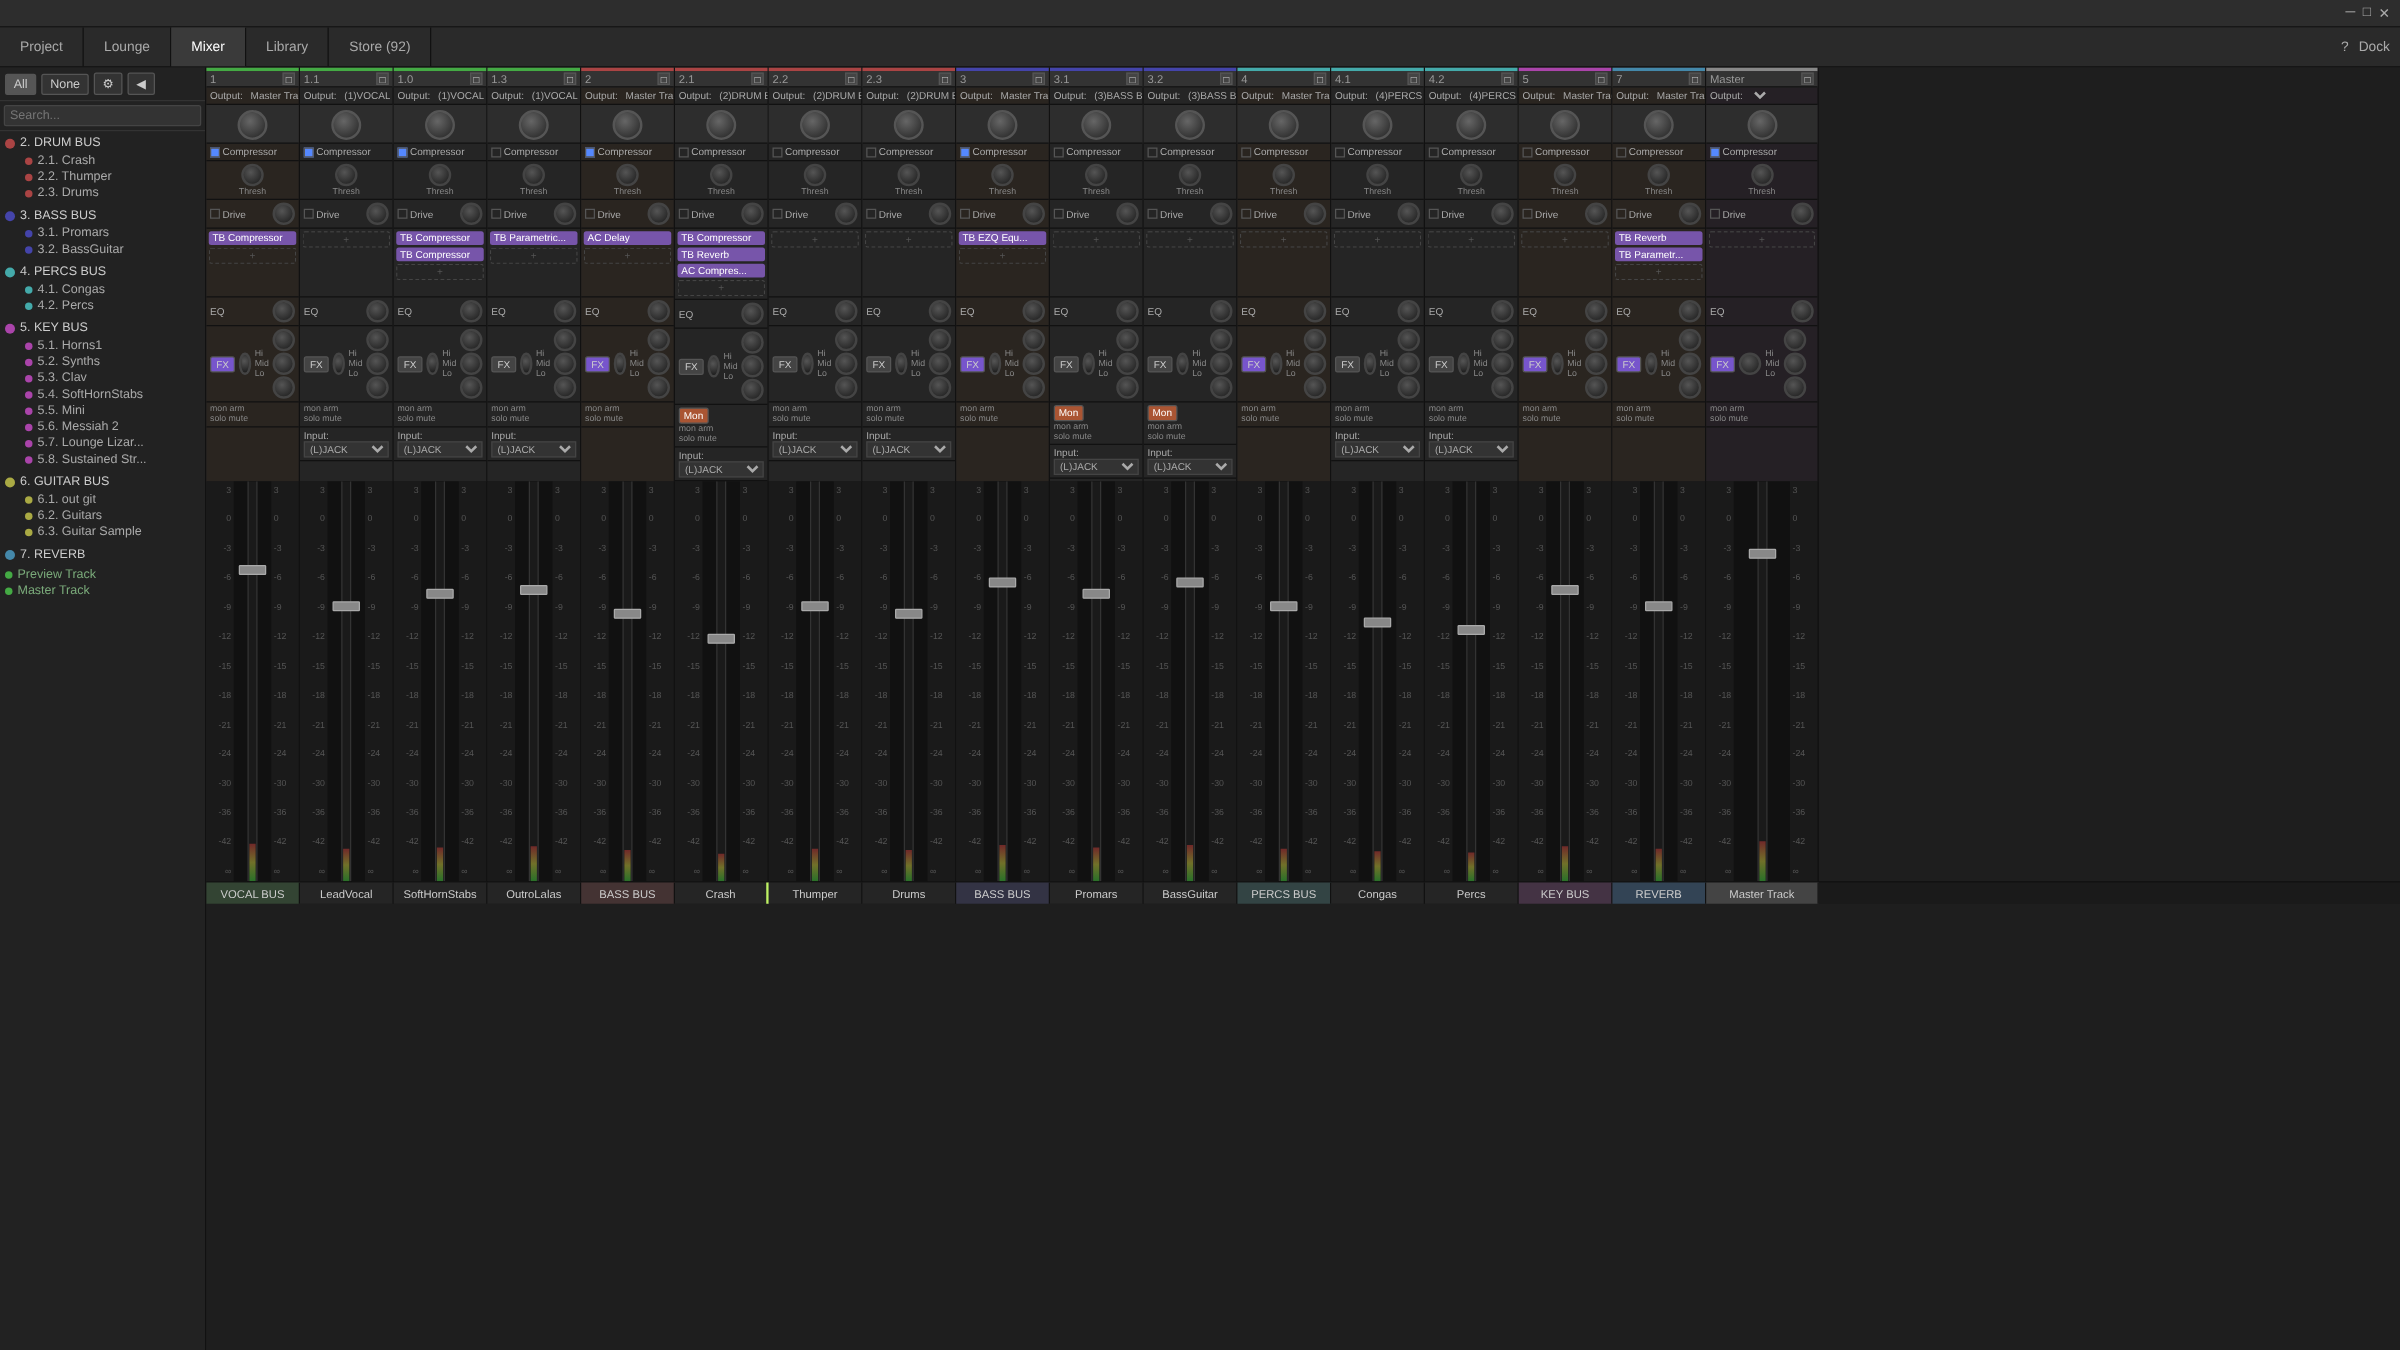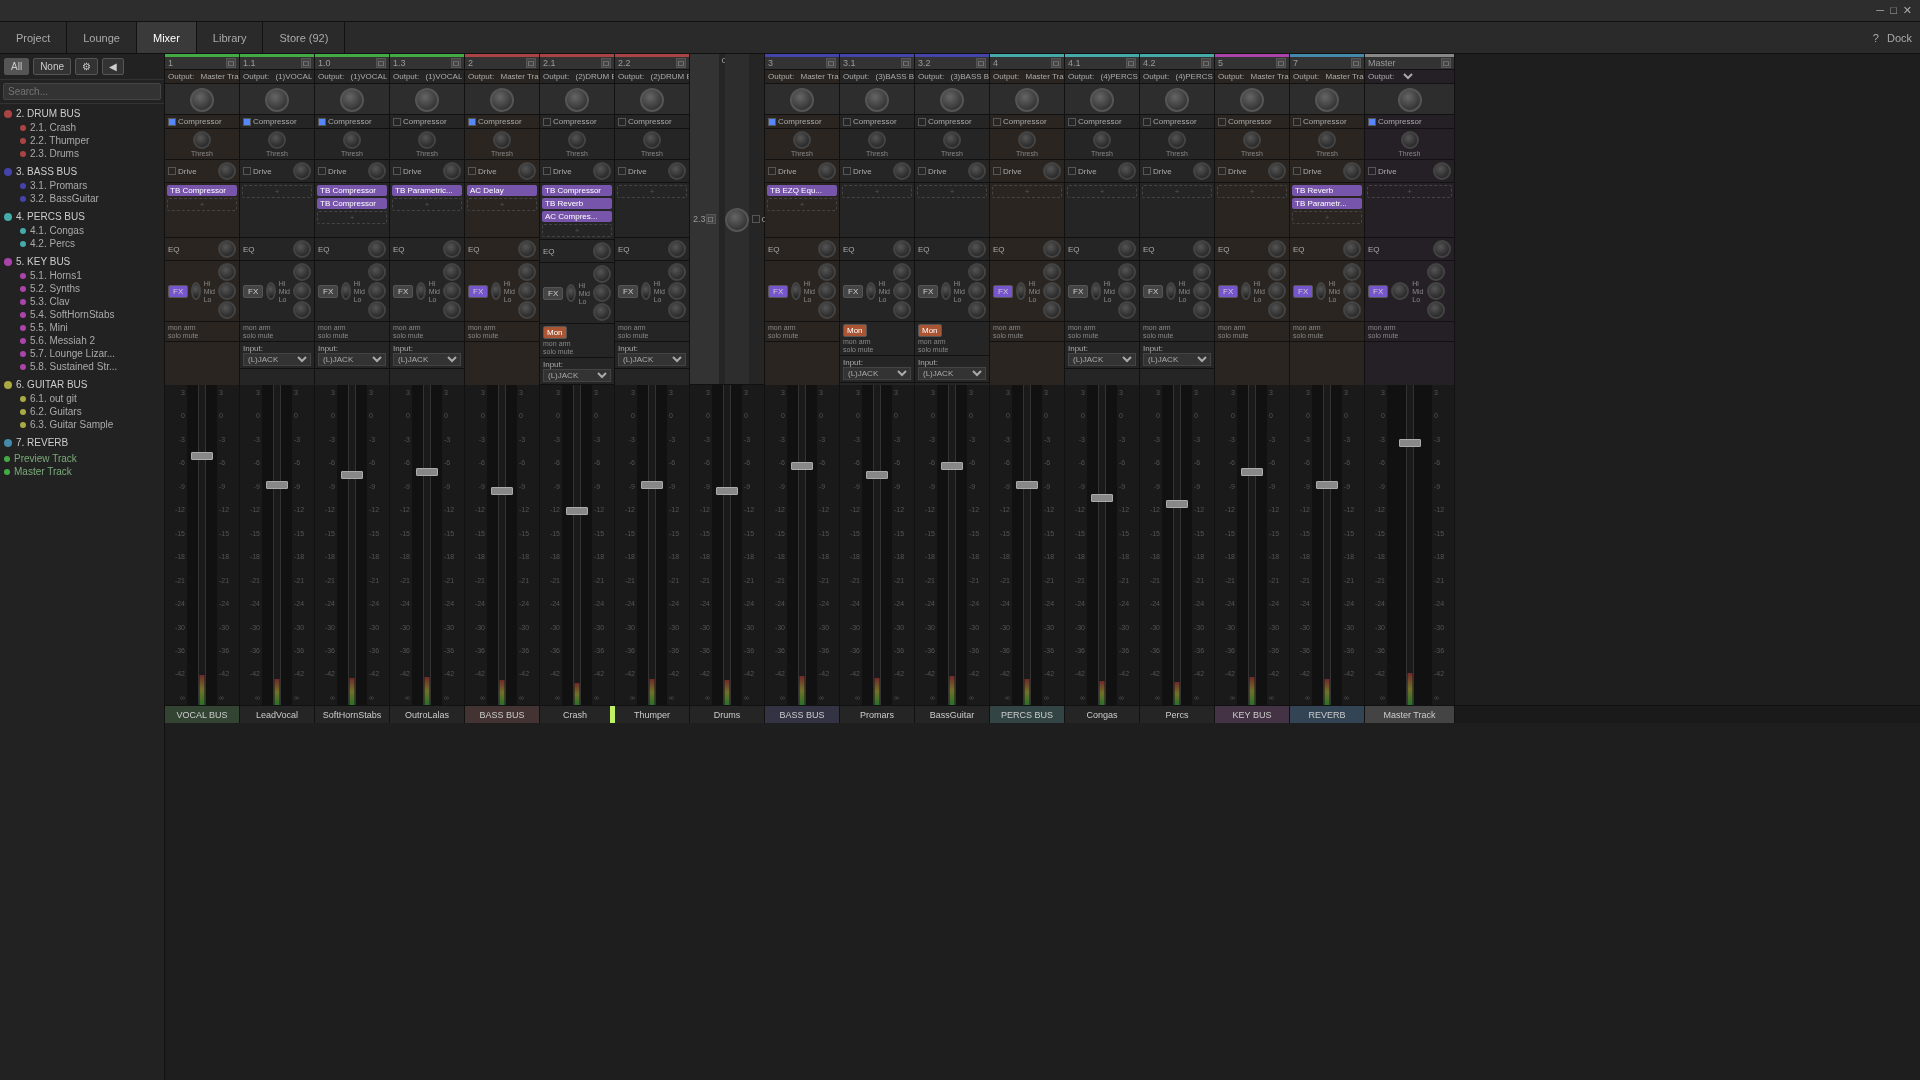--- a/index.html
+++ b/index.html
@@ -794,21 +794,21 @@
 
     <div style="padding:2px 3px;border-bottom:1px solid #111;font-size:8px;color:#aaa;">
       <div>Input:</div>
       <select style="background:#333;border:1px solid #444;color:#aaa;font-size:8px;width:100%;">
         <option>(L)JACK</option>
       </select>
     </div>
 
     </div>
 
-    <div style="min-width:75px;max-width:75px;background:#252525;border-right:1px solid #111;display:flex;flex-direction:row;">
+    <div style="min-width:75px;max-width:75px;background:#252525;border-right:1px solid #111;display:flex;flex-direction:column;">
       <div class="channel-color-bar" style="background:#aa4444;"></div>
       <div style="background:#333;display:flex;align-items:center;justify-content:space-between;padding:1px 3px;font-size:9px;color:#999;border-bottom:1px solid #111;">
         <span>2.3</span>
         <div style="width:10px;height:10px;background:#444;border:1px solid #555;display:flex;align-items:center;justify-content:center;cursor:pointer;font-size:8px;color:#ccc;">□</div>
       </div>
       <div style="font-size:8px;color:#aaa;padding:1px 3px;border-bottom:1px solid #111;white-space:nowrap;overflow:hidden;">
         <span>Output:</span>
         <select style="background:transparent;border:none;color:#aaa;font-size:8px;max-width:100%;">
           <option>(2)DRUM BUS</option>
         </select>
@@ -2173,21 +2173,21 @@
   </div>
         </div>
 
         <div style="display:flex;flex-direction:row;min-width:max-content;height:18px;background:#1a1a1a;border-top:1px solid #111;">
           <div id="ch-labels" style="display:flex;">
               <div style="min-width:75px;max-width:75px;border-right:1px solid #111;display:flex;align-items:center;justify-content:center;font-size:9px;color:#ccc;cursor:pointer;overflow:hidden;text-overflow:ellipsis;white-space:nowrap;padding:0 2px;background:#334433;">VOCAL BUS</div>
               <div style="min-width:75px;max-width:75px;border-right:1px solid #111;display:flex;align-items:center;justify-content:center;font-size:9px;color:#ccc;cursor:pointer;overflow:hidden;text-overflow:ellipsis;white-space:nowrap;padding:0 2px;background:#252525;">LeadVocal</div>
               <div style="min-width:75px;max-width:75px;border-right:1px solid #111;display:flex;align-items:center;justify-content:center;font-size:9px;color:#ccc;cursor:pointer;overflow:hidden;text-overflow:ellipsis;white-space:nowrap;padding:0 2px;background:#252525;">SoftHornStabs</div>
               <div style="min-width:75px;max-width:75px;border-right:1px solid #111;display:flex;align-items:center;justify-content:center;font-size:9px;color:#ccc;cursor:pointer;overflow:hidden;text-overflow:ellipsis;white-space:nowrap;padding:0 2px;background:#252525;">OutroLalas</div>
               <div style="min-width:75px;max-width:75px;border-right:1px solid #111;display:flex;align-items:center;justify-content:center;font-size:9px;color:#ccc;cursor:pointer;overflow:hidden;text-overflow:ellipsis;white-space:nowrap;padding:0 2px;background:#443333;">BASS BUS</div>
-              <div style="min-width:75px;max-width:75px;border-right:5px solid #bef264;display:flex;align-items:center;justify-content:center;font-size:9px;color:#ccc;cursor:pointer;overflow:hidden;text-overflow:ellipsis;white-space:nowrap;padding:0 20px;background:#252525;">Crash</div>
+              <div style="min-width:75px;max-width:75px;border-right:2px solid #bef264;display:flex;align-items:center;justify-content:center;font-size:9px;color:#ccc;cursor:pointer;overflow:hidden;text-overflow:ellipsis;white-space:nowrap;padding:0 20px;background:#252525;">Crash</div>
               <div style="min-width:75px;max-width:75px;border-right:1px solid #111;display:flex;align-items:center;justify-content:center;font-size:9px;color:#ccc;cursor:pointer;overflow:hidden;text-overflow:ellipsis;white-space:nowrap;padding:0 2px;background:#252525;">Thumper</div>
               <div style="min-width:75px;max-width:75px;border-right:1px solid #111;display:flex;align-items:center;justify-content:center;font-size:9px;color:#ccc;cursor:pointer;overflow:hidden;text-overflow:ellipsis;white-space:nowrap;padding:0 2px;background:#252525;">Drums</div>
               <div style="min-width:75px;max-width:75px;border-right:1px solid #111;display:flex;align-items:center;justify-content:center;font-size:9px;color:#ccc;cursor:pointer;overflow:hidden;text-overflow:ellipsis;white-space:nowrap;padding:0 2px;background:#333344;">BASS BUS</div>
               <div style="min-width:75px;max-width:75px;border-right:1px solid #111;display:flex;align-items:center;justify-content:center;font-size:9px;color:#ccc;cursor:pointer;overflow:hidden;text-overflow:ellipsis;white-space:nowrap;padding:0 2px;background:#252525;">Promars</div>
               <div style="min-width:75px;max-width:75px;border-right:1px solid #111;display:flex;align-items:center;justify-content:center;font-size:9px;color:#ccc;cursor:pointer;overflow:hidden;text-overflow:ellipsis;white-space:nowrap;padding:0 2px;background:#252525;">BassGuitar</div>
               <div style="min-width:75px;max-width:75px;border-right:1px solid #111;display:flex;align-items:center;justify-content:center;font-size:9px;color:#ccc;cursor:pointer;overflow:hidden;text-overflow:ellipsis;white-space:nowrap;padding:0 2px;background:#334444;">PERCS BUS</div>
               <div style="min-width:75px;max-width:75px;border-right:1px solid #111;display:flex;align-items:center;justify-content:center;font-size:9px;color:#ccc;cursor:pointer;overflow:hidden;text-overflow:ellipsis;white-space:nowrap;padding:0 2px;background:#252525;">Congas</div>
               <div style="min-width:75px;max-width:75px;border-right:1px solid #111;display:flex;align-items:center;justify-content:center;font-size:9px;color:#ccc;cursor:pointer;overflow:hidden;text-overflow:ellipsis;white-space:nowrap;padding:0 2px;background:#252525;">Percs</div>
               <div style="min-width:75px;max-width:75px;border-right:1px solid #111;display:flex;align-items:center;justify-content:center;font-size:9px;color:#ccc;cursor:pointer;overflow:hidden;text-overflow:ellipsis;white-space:nowrap;padding:0 2px;background:#443344;">KEY BUS</div>
               <div style="min-width:75px;max-width:75px;border-right:1px solid #111;display:flex;align-items:center;justify-content:center;font-size:9px;color:#ccc;cursor:pointer;overflow:hidden;text-overflow:ellipsis;white-space:nowrap;padding:0 2px;background:#334455;">REVERB</div>

